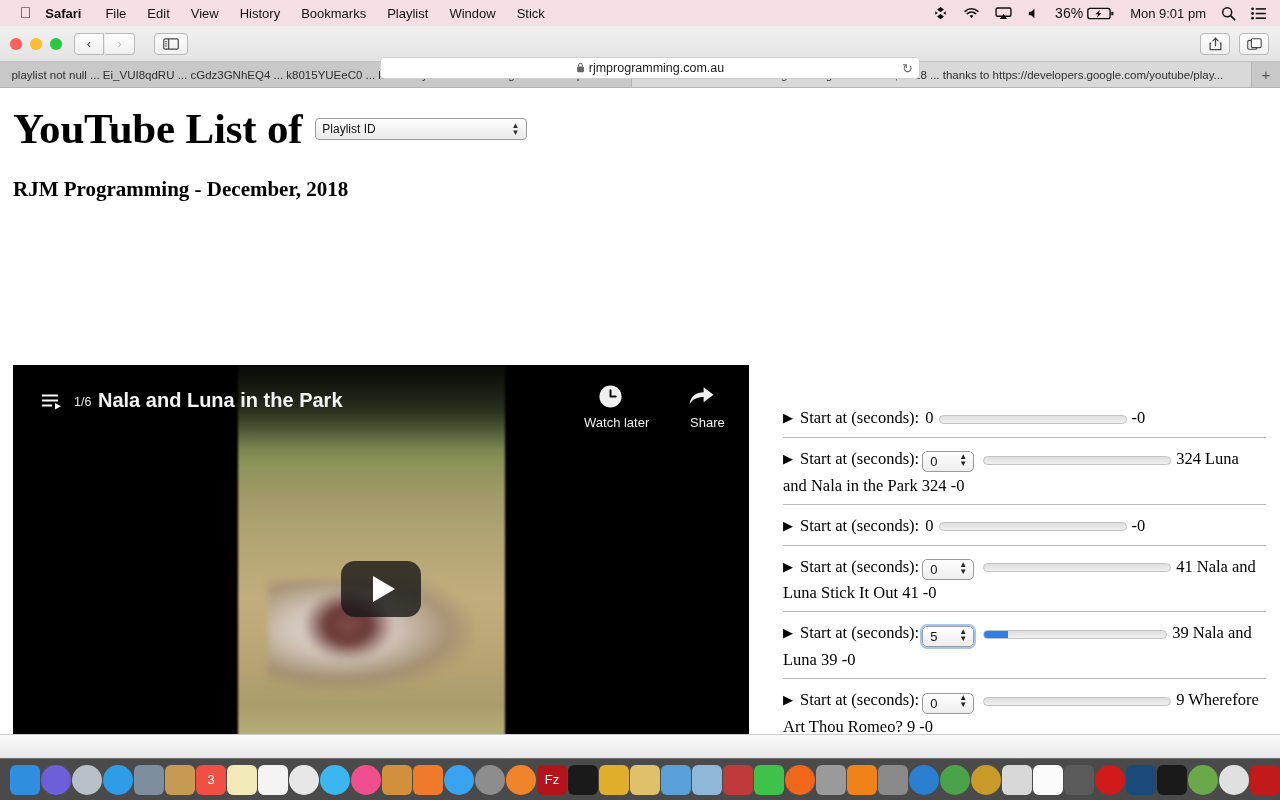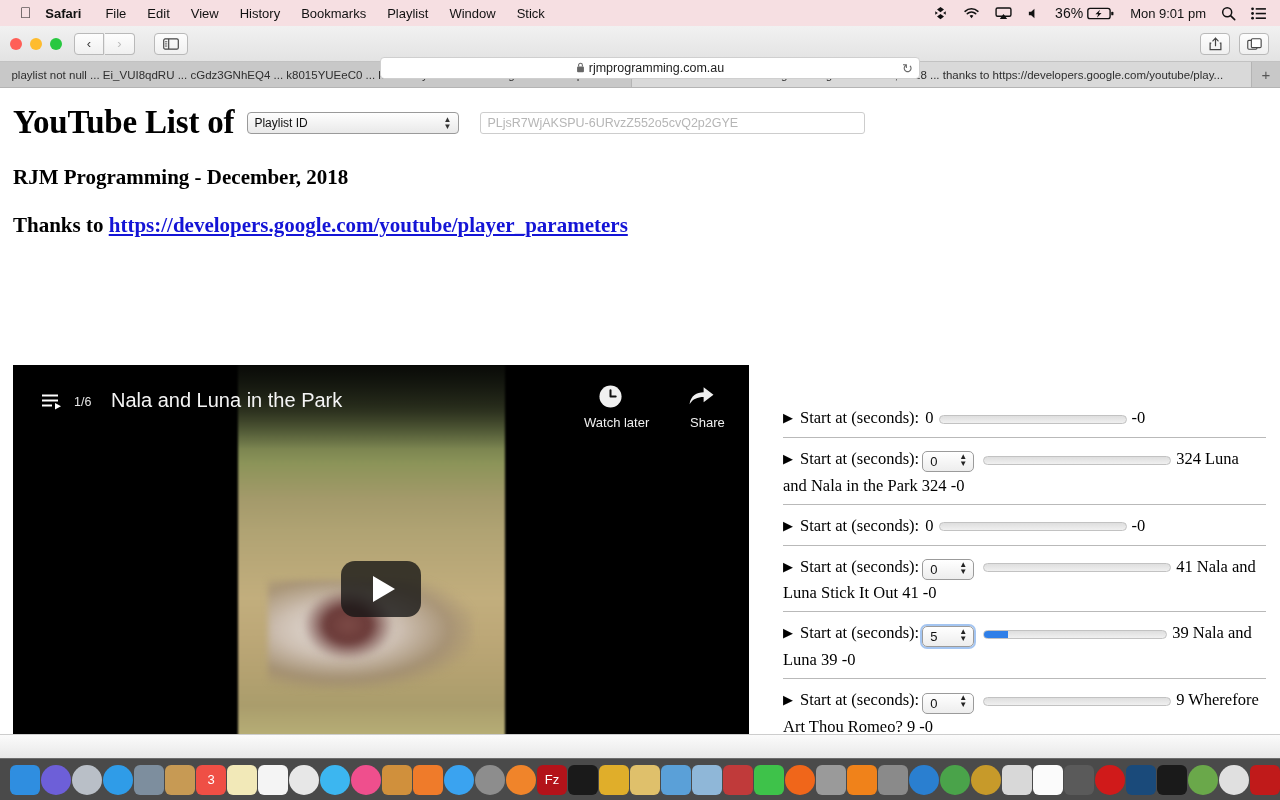--- a/index.html
+++ b/index.html
@@ -111,21 +111,21 @@
     height: 672px;
     background: #ffffff;
     overflow: hidden;
     font-family: "Liberation Serif", serif;
   }
   #heading-row {
     display: flex; align-items: center;
     padding: 16px 0 0 13px;
   }
   h1#page-title {
-    font-size: 33px; font-weight: bold; margin: 0;
+    font-size: 43px; font-weight: bold; margin: 0;
     font-family: "Liberation Serif", serif;
     letter-spacing: -0.2px;
   }
   select#playlist-select {
     margin-left: 13px;
     width: 212px; height: 22px;
     font-size: 12px;
     font-family: "Liberation Sans", sans-serif;
     border: 1px solid #9a9a9a; border-radius: 4px;
     background: linear-gradient(#fefefe,#e9e9e9);
@@ -200,22 +200,22 @@
   }
   #pl-icon {
     position: absolute; left: 29px; top: 29px;
     width: 22px; height: 16px;
   }
   #pl-count {
     position: absolute; left: 61px; top: 30px;
     font-size: 12.5px; color: #e6e6e6;
   }
   #video-title {
-    position: absolute; left: 98px; top: 24px;
-    font-size: 20px; color: #f4f4f4;
+    position: absolute; left: 85px; top: 24px;
+    font-size: 20px; color: #f4f4f4; font-weight: bold;
   }
   .vc {
     position: absolute; top: 17px;
     display: flex; flex-direction: column; align-items: center;
     color: #f0f0f0; font-size: 13px;
   }
   .vc .vc-ico { height: 28px; display: flex; align-items: center; }
   .vc .vc-lbl { margin-top: 5px; margin-left: 12px; }
   #vc-watchlater { left: 559px; }
   #vc-share { left: 665px; }
@@ -435,28 +435,24 @@
   <div id="page">
 
     <div id="heading-row">
       <h1 id="page-title">YouTube List of</h1>
 
       <span id="select-wrap">
         <select id="playlist-select"><option>Playlist ID</option><option>Video ID</option><option>Channel ID</option><option>User Uploads</option></select>
         <span id="select-arrows">▲<br>▼</span>
       </span>
 
-      <input id="playlist-id" type="text" placeholder="PLjsR7WjAKSPU-6URvzZ552o5cvQ2p2GYE" style="">
     </div>
 
     <h2 class="sub">RJM Programming - December, 2018</h2>
 
-    <h2 class="thanks">
-      <span>Thanks to </span><a href="#">https://developers.google.com/youtube/player_parameters</a>
-    </h2>
 
     <div id="player">
       <div id="video-bg"></div>
       <div id="video-dog"></div>
       <div id="video-dog2"></div>
       <div id="video-topbar"></div>
 
       <span id="pl-icon">
         <svg width="22" height="16" viewBox="0 0 22 16">
           <rect x="0" y="0.5" width="16" height="2" fill="#fff"></rect>

